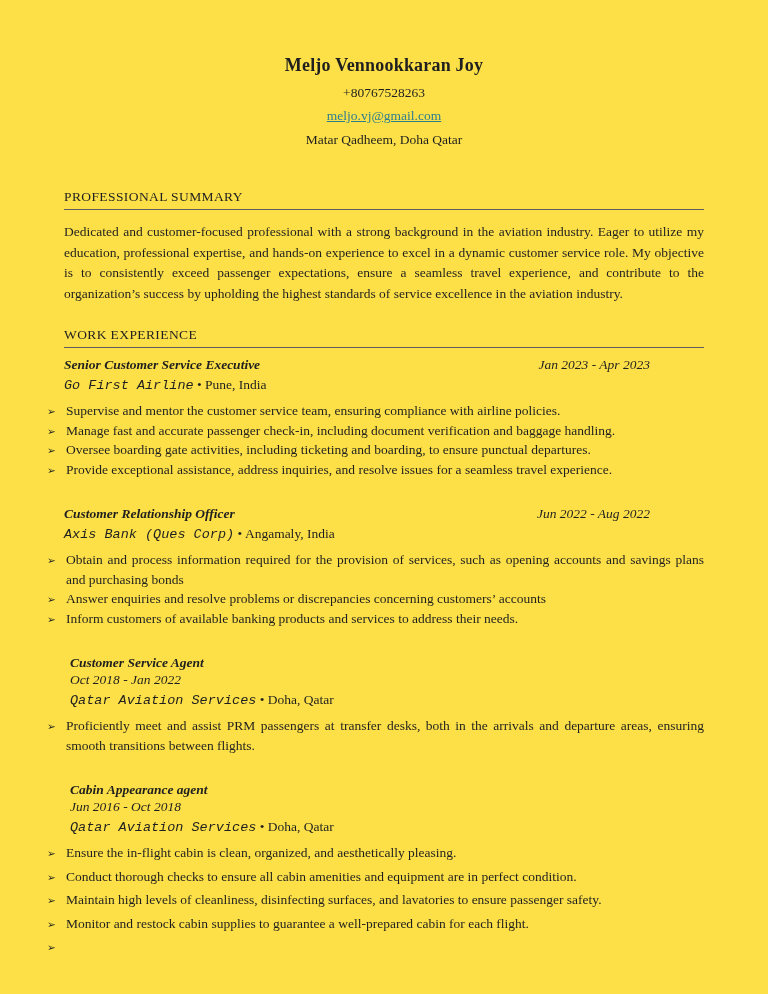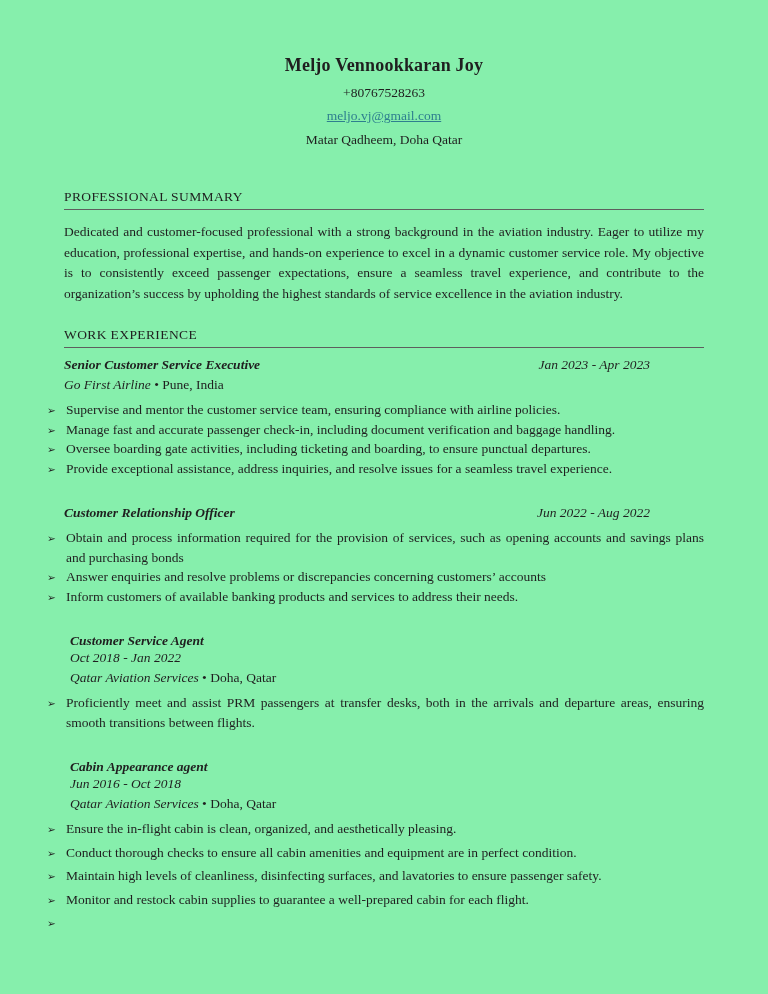--- a/index.html
+++ b/index.html
@@ -7,21 +7,21 @@
   body {
     background:#f8f7f3;
     font-family:"Liberation Serif", "DejaVu Serif", serif;
     color:#1f1f1f;
     -webkit-font-smoothing:antialiased;
   }
   .page {
     width:768px; height:994px;
     padding:54px 64px 40px 64px;
     overflow:hidden;
-    background:#86efac;
+    background:#fde047;
   }
 
   
   .header { text-align:center; }
   .candidate-name {
     font-size:18px; line-height:22px; font-weight:700;
     margin-bottom:9px; letter-spacing:0.2px;
   }
   .contact-line { font-size:13.5px; line-height:16px; margin-bottom:7px; }
   .email-line { margin-bottom:6px; }
@@ -49,21 +49,21 @@
   
   .job { margin-top:26px; }
   .job.first { margin-top:8px; }
   .job-head {
     display:flex; justify-content:space-between; align-items:baseline;
   }
   .job.indent .job-head, .job.indent .job-sub { padding-left:6px;flex-direction:column; }
   .job-title { font-size:13.5px; line-height:17px; font-weight:700; font-style:italic; }
   .job-dates { font-size:13.5px; line-height:17px; font-style:italic; padding-right:54px; white-space:nowrap; }
   .job-sub { margin-top:3px; font-size:13.5px; line-height:17px; }
-  .company { font-style:italic; }
+  .company { font-style:italic;font-family:Liberation Mono, monospace; }
   .bullets { list-style:none; margin-top:7px; }
   .bullets li {
     position:relative;
     font-size:13.5px; line-height:19.5px;
     padding-left:2px;
     text-align:justify;
   }
   .bullets.spaced li + li { margin-top:4px; }
   .arrow-bullet {
     position:absolute; left:-17px; top:1px;
@@ -110,20 +110,25 @@
         <li><span class="arrow-bullet">➢</span><span>Oversee boarding gate activities, including ticketing and boarding, to ensure punctual departures.</span></li>
         <li><span class="arrow-bullet">➢</span><span>Provide exceptional assistance, address inquiries, and resolve issues for a seamless travel experience.</span></li>
       </ul>
     </article>
 
     <article class="job">
       <div class="job-head">
         <span class="job-title">Customer Relationship Officer</span>
         <span class="job-dates">Jun 2022 - Aug 2022</span>
       </div>
+      <div class="job-sub">
+        <span class="company">Axis Bank (Ques Corp)</span>
+        <span> <span>•</span> </span>
+        <span class="location">Angamaly, India</span>
+      </div>
       <ul class="bullets">
         <li><span class="arrow-bullet">➢</span><span>Obtain and process information required for the provision of services, such as opening accounts and savings plans and purchasing bonds</span></li>
         <li><span class="arrow-bullet">➢</span><span>Answer enquiries and resolve problems or discrepancies concerning customers’ accounts</span></li>
         <li><span class="arrow-bullet">➢</span><span>Inform customers of available banking products and services to address their needs.</span></li>
       </ul>
     </article>
 
     <article class="job indent">
       <div class="job-head">
         <span class="job-title">Customer Service Agent</span>

